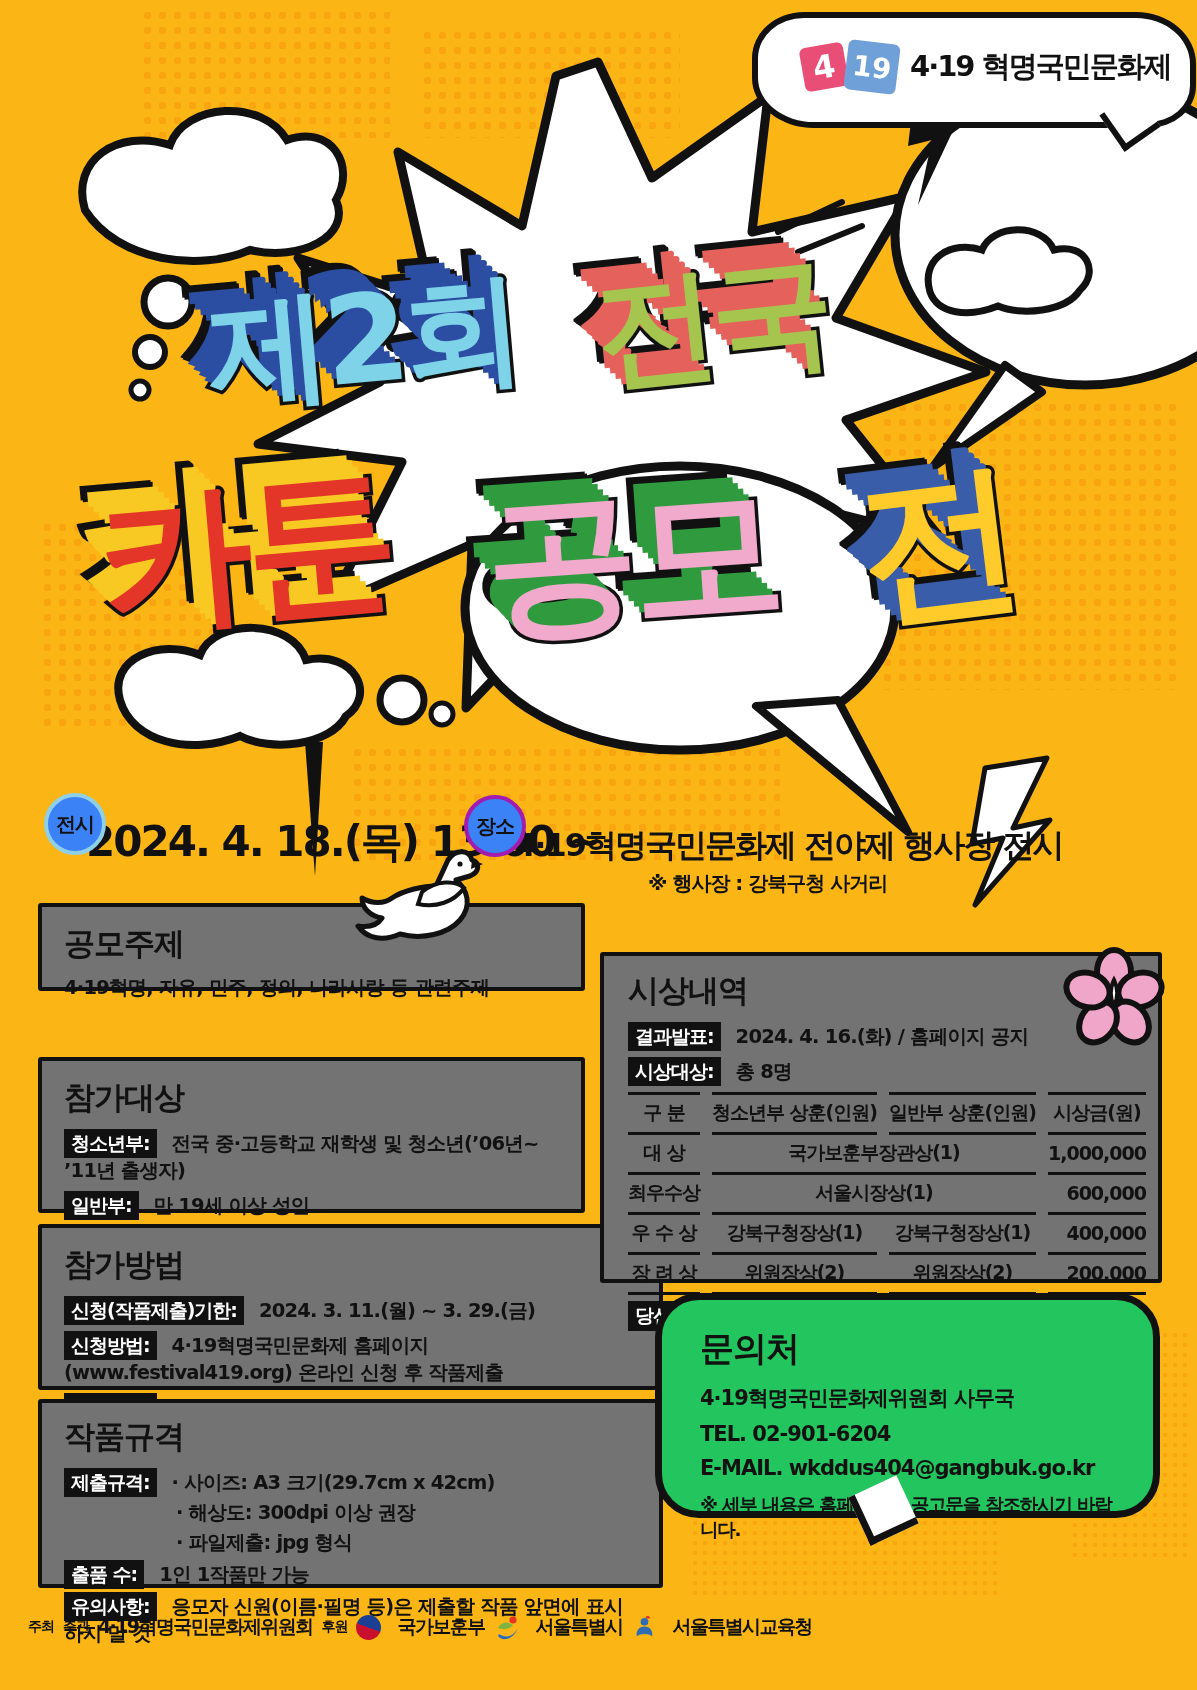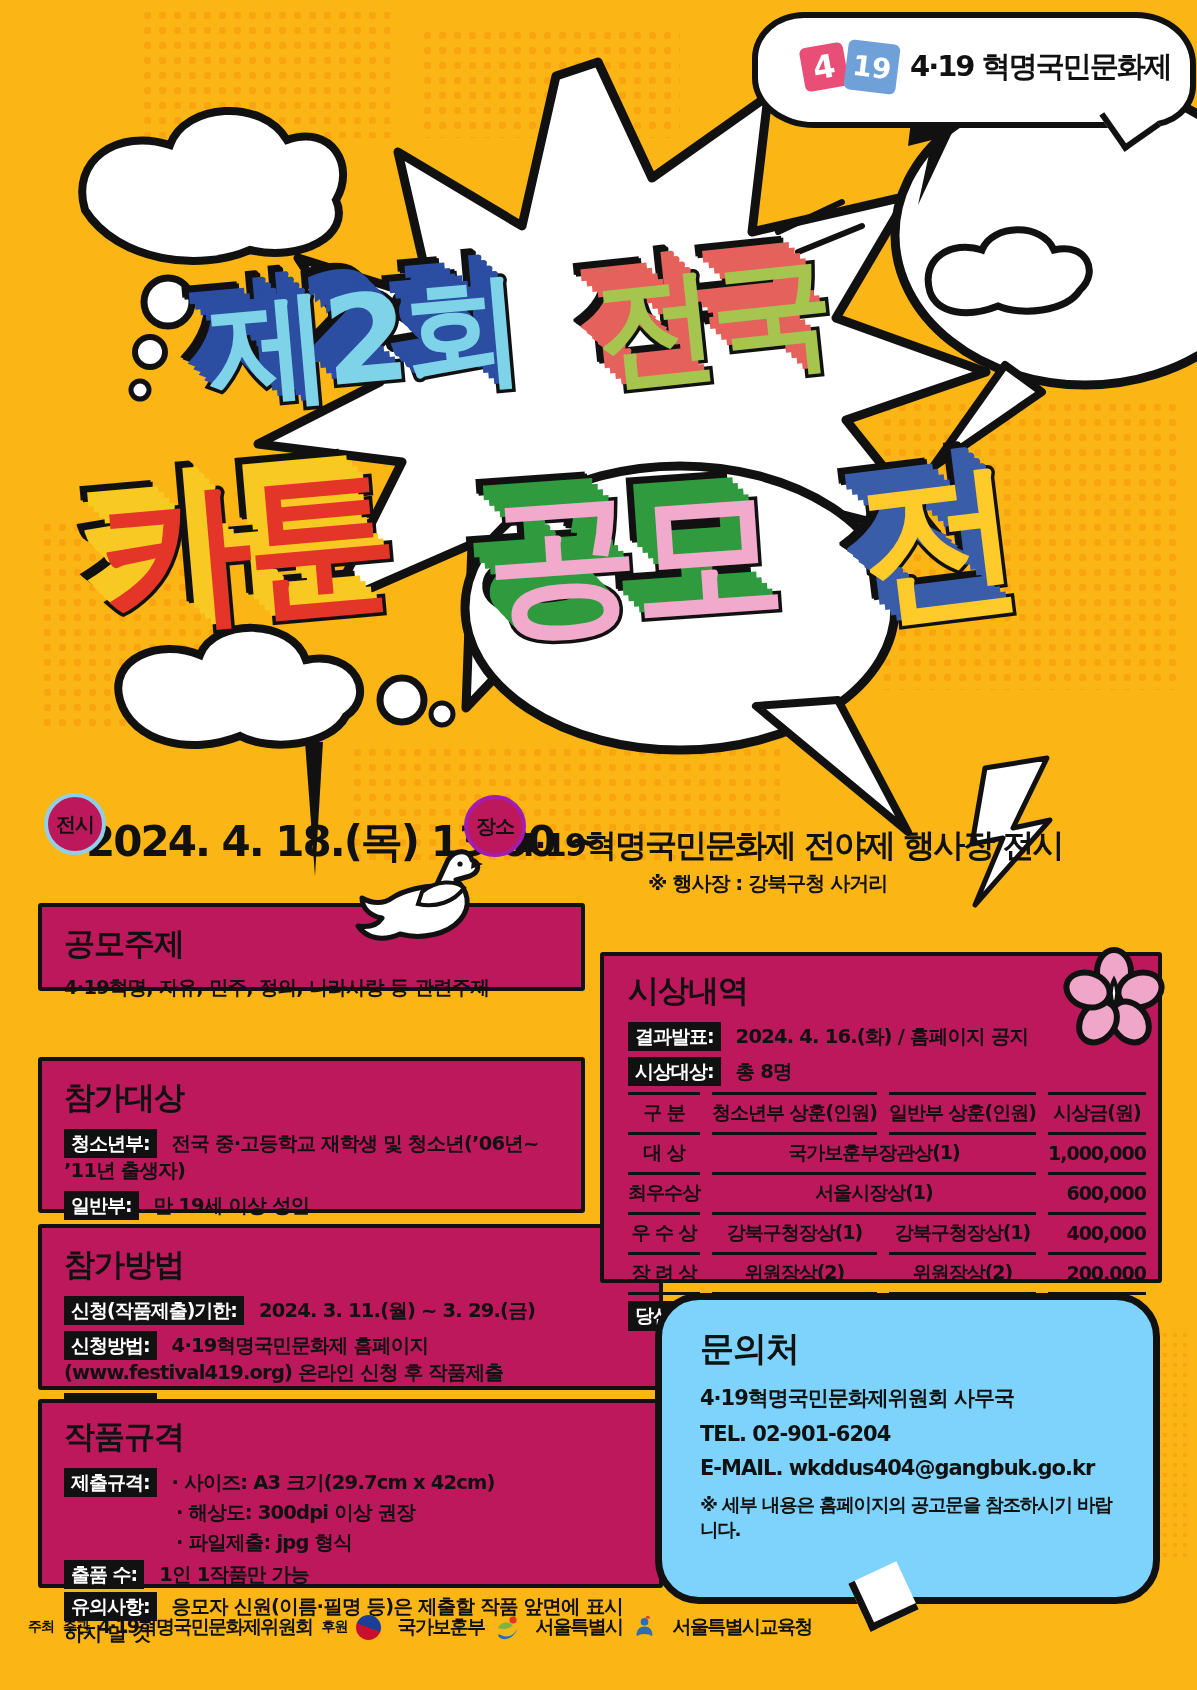--- a/index.html
+++ b/index.html
@@ -25,49 +25,49 @@
   .word{position:absolute;z-index:3;font-weight:900;white-space:nowrap;letter-spacing:-6px;
     -webkit-text-stroke:7px #111;paint-order:stroke fill;
     text-shadow:-5px -6px 0 var(--e),-10px -12px 0 var(--e),-15px -18px 0 var(--e),
       -20px -24px 0 var(--e),-25px -29px 0 #111,-27px -31px 0 #111;}
   .w1{left:208px;top:260px;font-size:122px;transform:rotate(-5deg);color:#7ED3E9;--e:#2B4EA2;}
   .w2{left:596px;top:242px;font-size:122px;transform:rotate(-6deg);color:#A5C54F;--e:#E4625B;}
   .w3{left:100px;top:450px;font-size:152px;transform:rotate(-5deg);color:#E33528;--e:#F8C923;}
   .w4{left:486px;top:458px;font-size:152px;transform:rotate(-4deg);color:#F1A9CC;--e:#2F9B3E;}
   .w5{left:860px;top:436px;font-size:162px;transform:rotate(-7deg);color:#FFCB2B;--e:#3A5DA9;}
   
-  .badge{position:absolute;z-index:5;width:54px;height:54px;border-radius:50%;background:#be185d;
+  .badge{position:absolute;z-index:5;width:54px;height:54px;border-radius:50%;background:#3b82f6;
     display:flex;align-items:center;justify-content:center;font-size:20px;font-weight:800;letter-spacing:-1px;font-family:Liberation Serif, serif;}
   .badge.b-ex{left:44px;top:793px;border:4px solid #8FD0E6;}
   .badge.b-pl{left:464px;top:795px;border:4px solid #a21caf;}
   .info-date{position:absolute;left:86px;top:814px;z-index:4;font-size:42px;font-weight:900;letter-spacing:-2px;}
   .info-place{position:absolute;left:514px;top:824px;z-index:4;font-size:32px;font-weight:900;letter-spacing:-2px;}
   .info-note{position:absolute;left:648px;top:870px;z-index:4;font-size:20px;font-weight:700;letter-spacing:-1px;}
   
-  .box{position:absolute;z-index:4;background:#be185d;border:4px solid #111;border-radius:3px;
+  .box{position:absolute;z-index:4;background:#737373;border:4px solid #111;border-radius:3px;
     padding:16px 22px;box-sizing:border-box;}
   .box h2{margin:0 0 10px 0;font-size:31px;font-weight:900;letter-spacing:-1px;}
   .row{margin:6px 0;font-size:19.5px;font-weight:700;letter-spacing:-0.8px;line-height:1.38;}
   .chip{display:inline-block;background:#111;color:#fff;padding:1px 7px 2px;margin-right:9px;
     font-size:19px;font-weight:800;letter-spacing:-1px;}
   .sub{padding-left:112px;}
   .b-theme{left:38px;top:903px;width:547px;height:88px;}
   .b-elig{left:38px;top:1057px;width:547px;height:156px;}
   .b-meth{left:38px;top:1224px;width:625px;height:166px;}
   .b-spec{left:38px;top:1399px;width:625px;height:189px;padding-top:13px;}
   .b-spec .row{margin:3px 0;}
   .b-award{left:600px;top:952px;width:562px;height:331px;padding:14px 24px;}
   
   .awards-table{width:100%;border-collapse:separate;border-spacing:12px 0;margin:4px 0 2px -12px;
     font-size:19px;font-weight:800;letter-spacing:-1px;}
   .awards-table th,.awards-table td{border-bottom:3px solid #111;padding:5px 0 6px;text-align:center;white-space:nowrap;}
   .awards-table thead th{border-top:3px solid #111;}
   .awards-table .prize{text-align:right;}
   
-  .contact{position:absolute;z-index:4;left:655px;top:1293px;width:505px;height:311px;background:#7dd3fc;
+  .contact{position:absolute;z-index:4;left:655px;top:1293px;width:505px;height:225px;background:#22c55e;
     border:7px solid #111;border-radius:44px;box-sizing:border-box;padding:26px 38px;}
   .contact h2{margin:0 0 12px;font-size:34px;font-weight:900;letter-spacing:-1px;}
   .contact .line{font-size:21px;font-weight:800;letter-spacing:-1px;margin:10px 0;}
   .contact .note{font-size:18.5px;font-weight:700;letter-spacing:-1.2px;margin-top:12px;}
   .c-tail{position:absolute;left:195px;bottom:-26px;width:46px;height:46px;background:#fff;
     border-right:7px solid #111;border-bottom:7px solid #111;transform:rotate(65deg);}
   
   .dove{position:absolute;left:352px;top:846px;z-index:5;}
   .flower{position:absolute;left:1062px;top:946px;z-index:5;}
   

